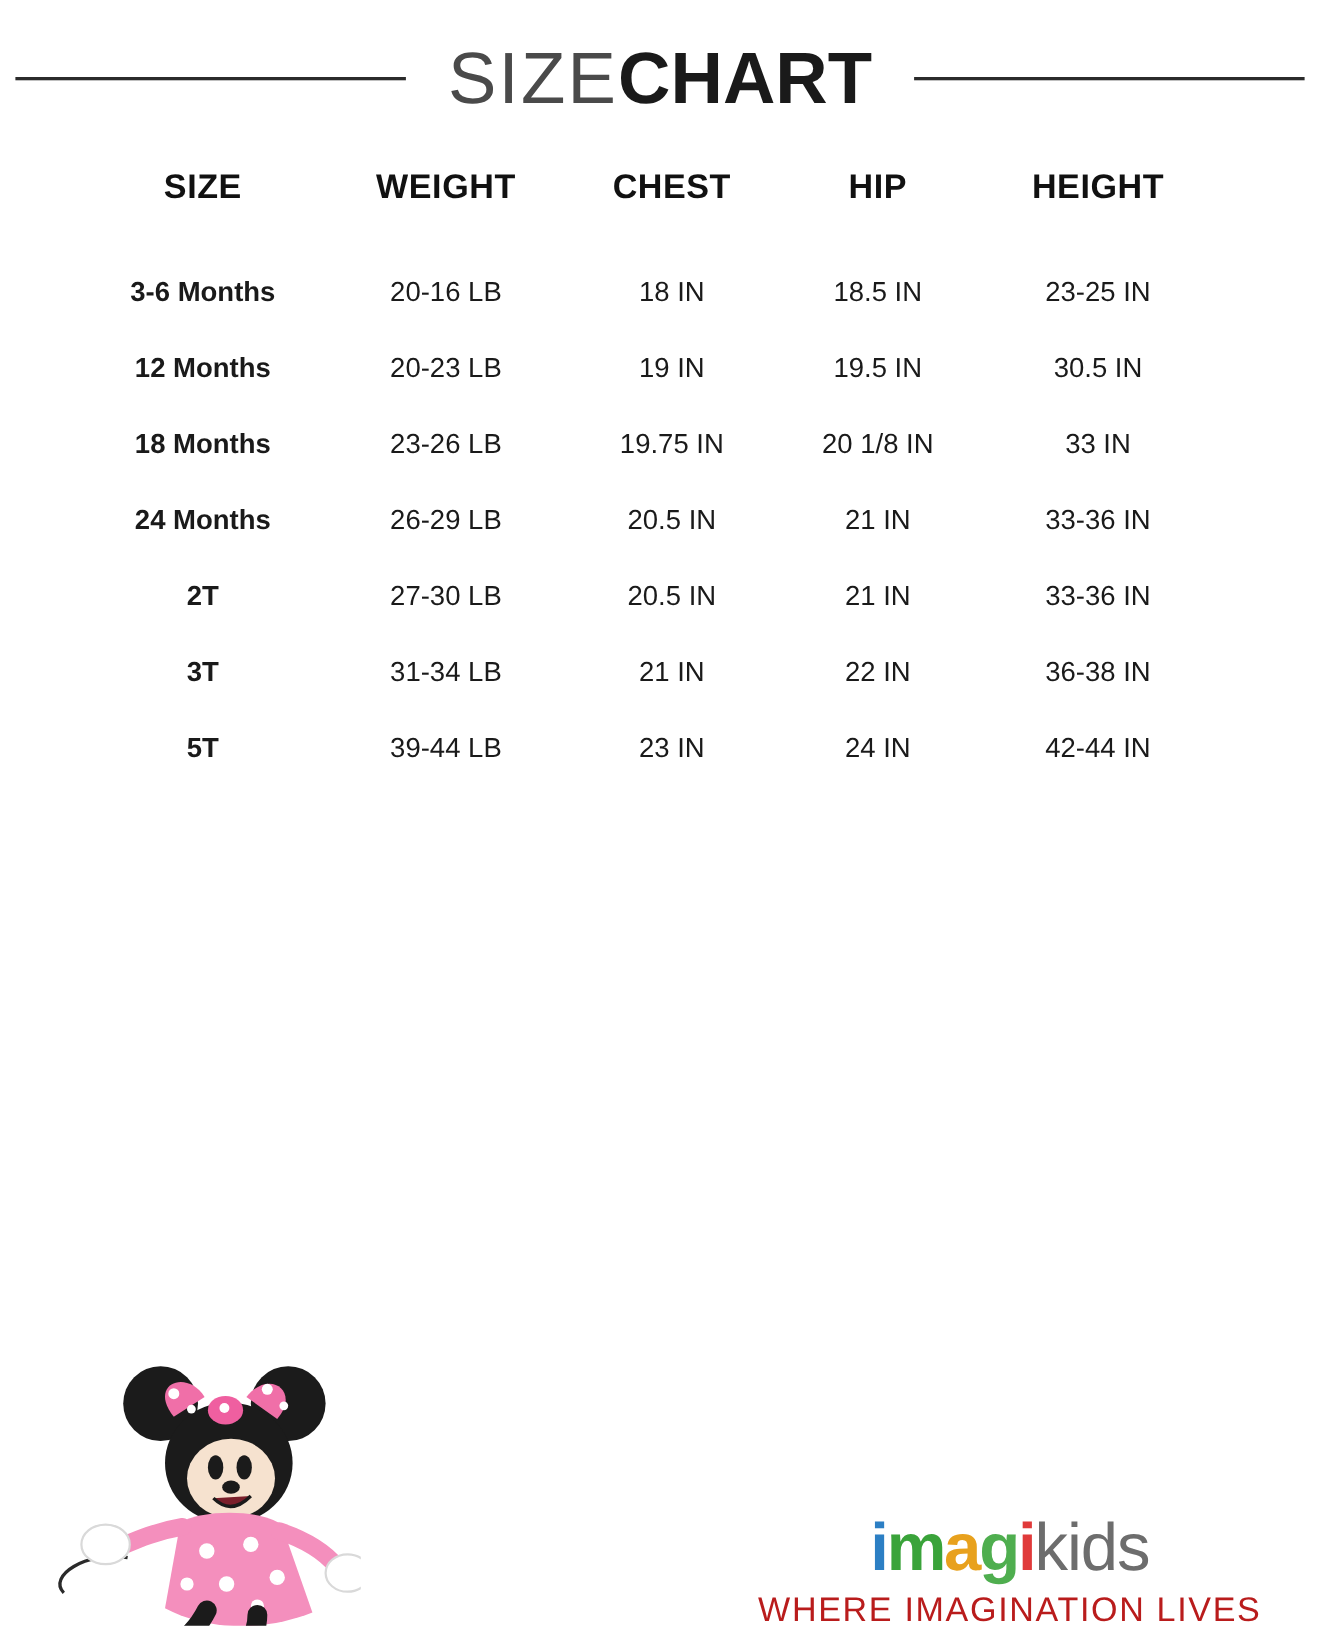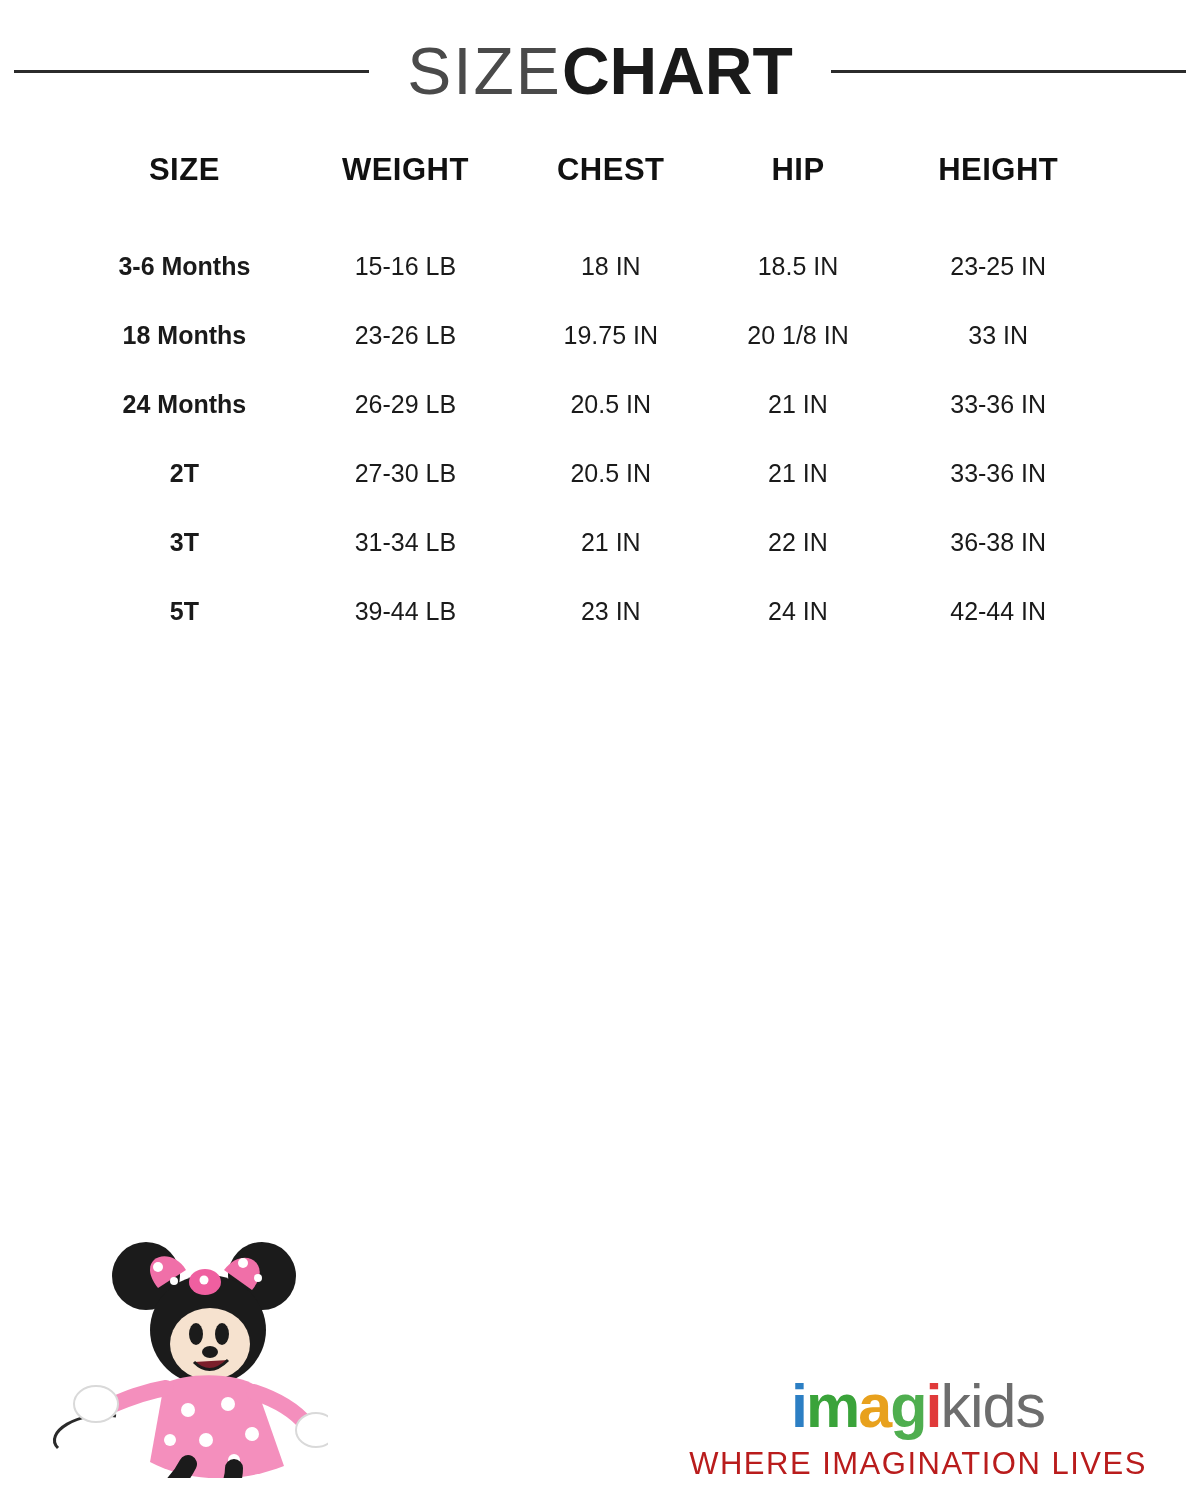--- a/index.html
+++ b/index.html
@@ -146,24 +146,31 @@
         <th class="col-size">SIZE</th>
         <th class="col-weight">WEIGHT</th>
         <th class="col-chest">CHEST</th>
         <th class="col-hip">HIP</th>
         <th class="col-height">HEIGHT</th>
       </tr>
     </thead>
     <tbody>
       <tr>
         <td class="size-label">3-6 Months</td>
-        <td>15-16 LB</td>
+        <td>20-16 LB</td>
         <td>18 IN</td>
         <td>18.5 IN</td>
         <td>23-25 IN</td>
+      </tr>
+      <tr>
+        <td class="size-label">12 Months</td>
+        <td>20-23 LB</td>
+        <td>19 IN</td>
+        <td>19.5 IN</td>
+        <td>30.5 IN</td>
       </tr>
       <tr>
         <td class="size-label">18 Months</td>
         <td>23-26 LB</td>
         <td>19.75 IN</td>
         <td>20 1/8 IN</td>
         <td>33 IN</td>
       </tr>
       <tr>
         <td class="size-label">24 Months</td>

